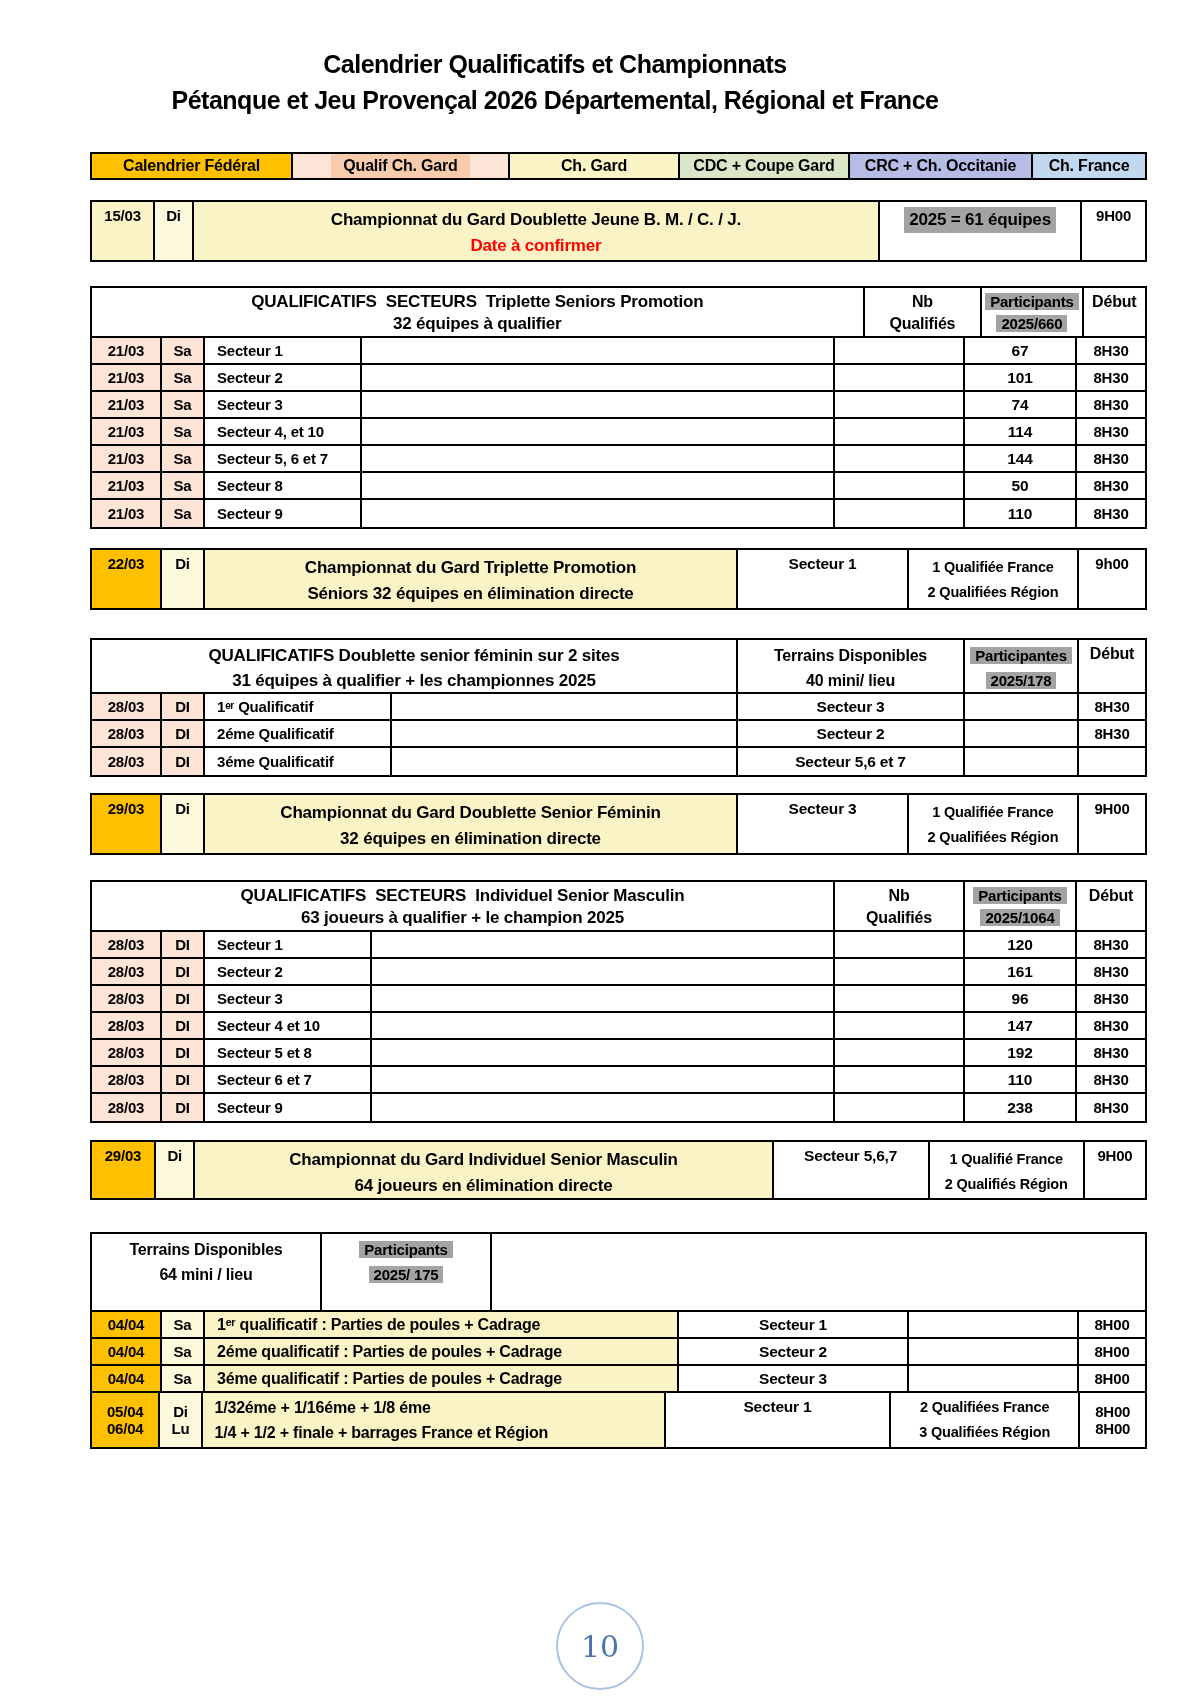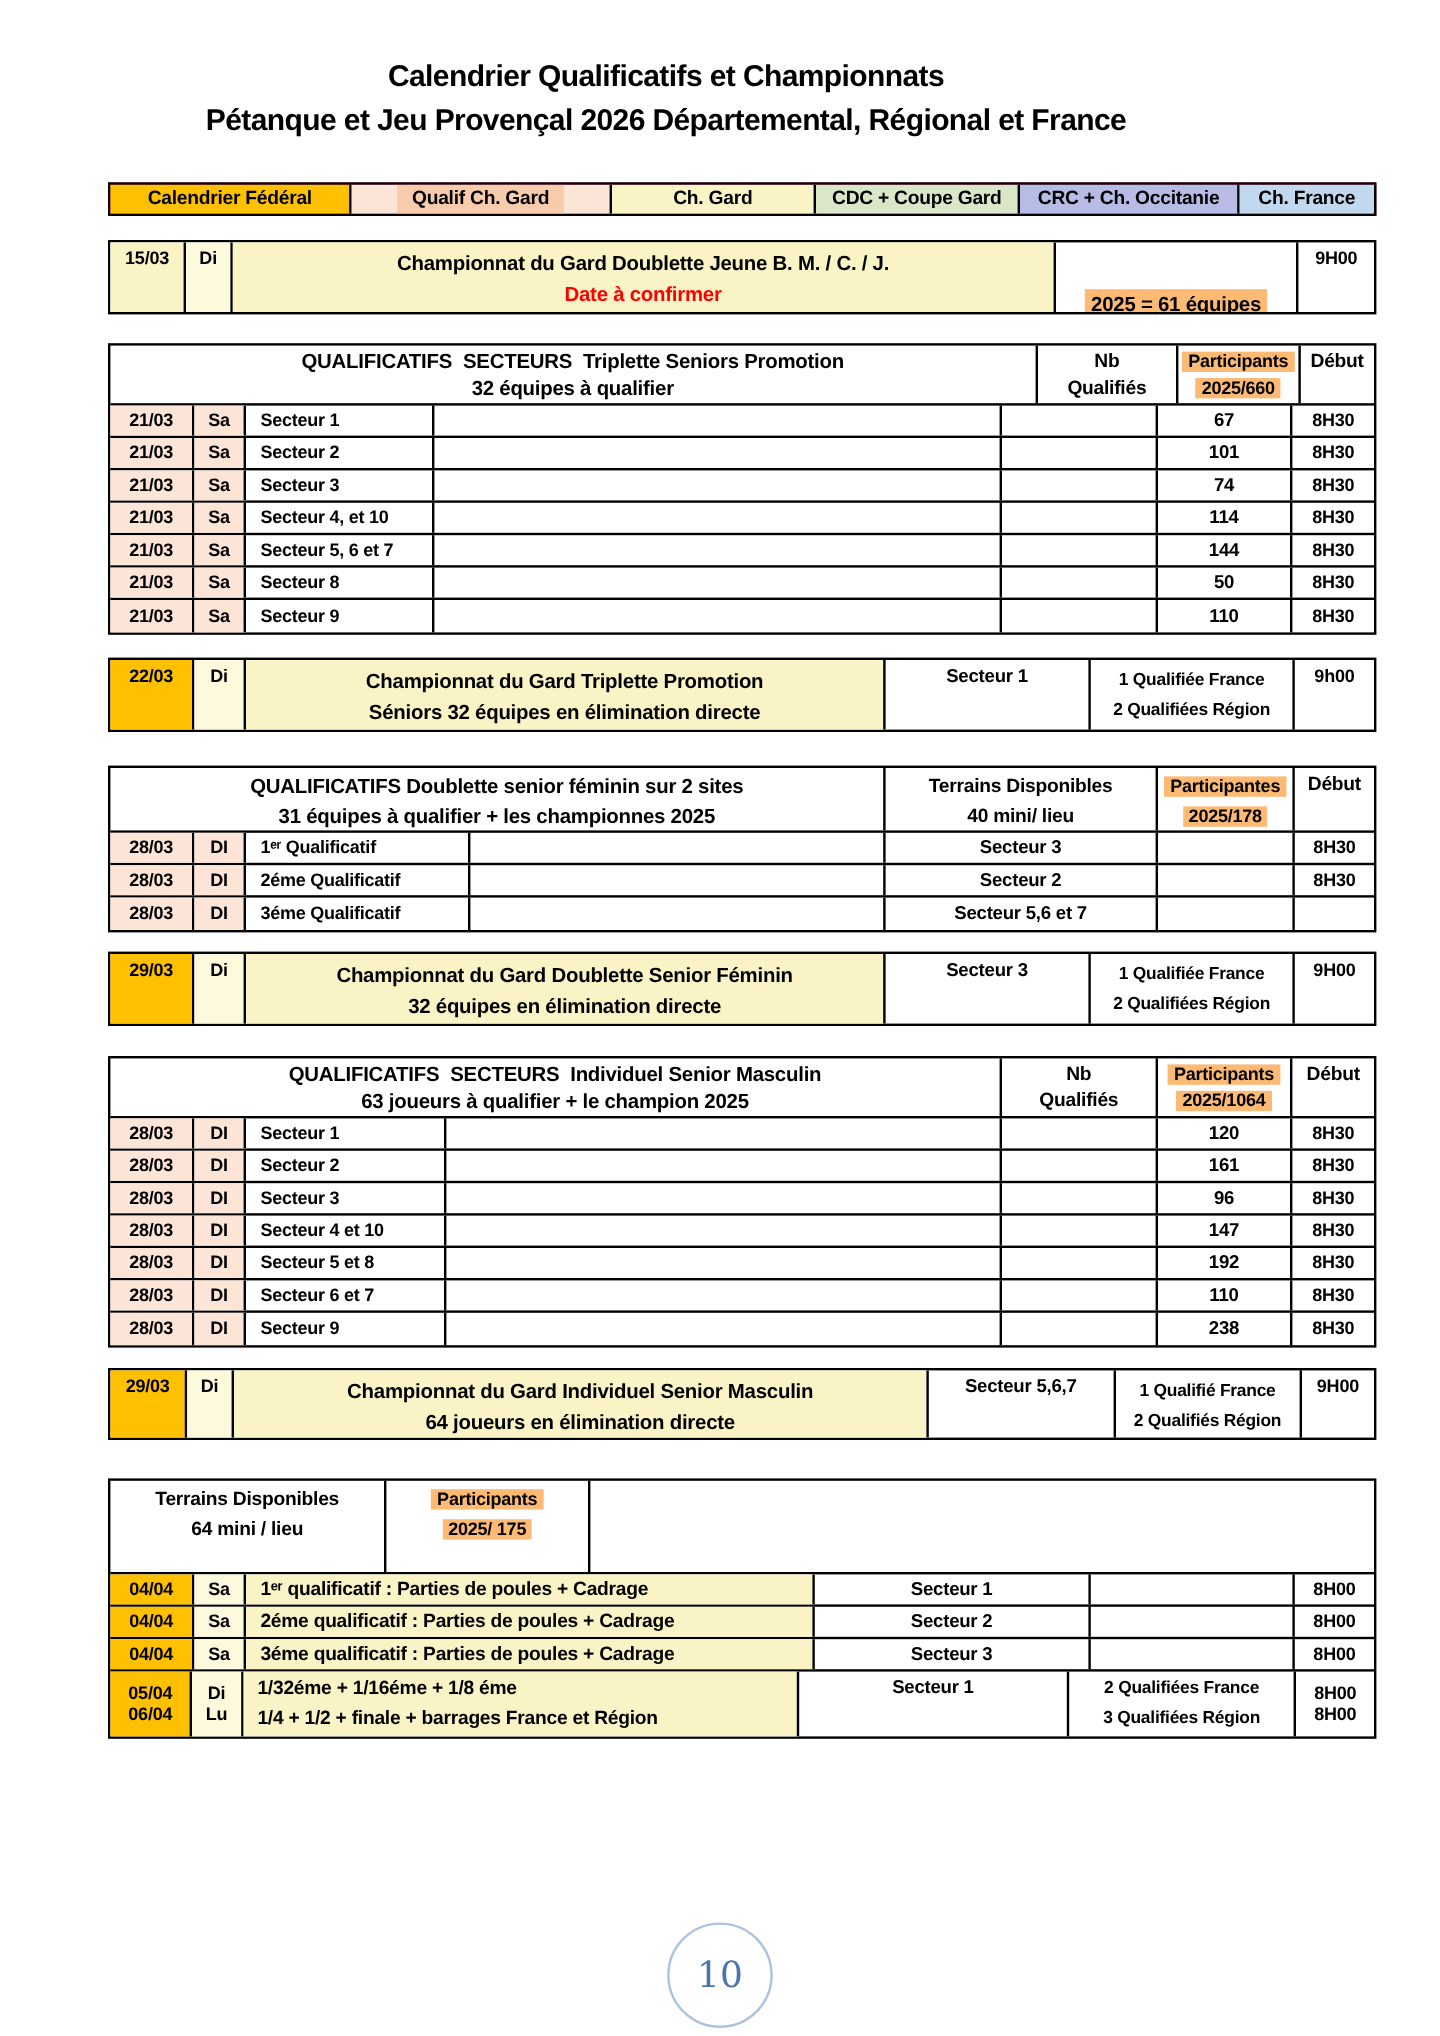--- a/index.html
+++ b/index.html
@@ -32,21 +32,21 @@
 
   
   .ev { left: 90px; width: 1057px; border: 2px solid #000; background: #fff; }
   .datec { font-size: 15px; }
   .dayc  { font-size: 15px; }
   .evt { font-size: 17px; line-height: 26px; }
   .sect { font-size: 15.5px; }
   .qual { font-size: 14.5px; line-height: 25px; }
   .timec { font-size: 15px; }
   .red { color: #ff0000; }
-  .hl { background: #fdba74; padding: 0 5px; margin-top: 34px; }
+  .hl { background: #a3a3a3; padding: 0 5px; }
 
   
   .tbl { left: 90px; width: 1057px; border: 2px solid #000; background: #fff; }
   .trow { display: flex; border-bottom: 2px solid #000; }
   .trow:last-child { border-bottom: none; }
   .drow { height: 27px; }
   .hd { justify-content: flex-start; padding-top: 3px; }
   .th1 { font-size: 17px; line-height: 22px; }
   .th1b { font-size: 17px; line-height: 25px; }
   .th2 { font-size: 16px; line-height: 22px; }

